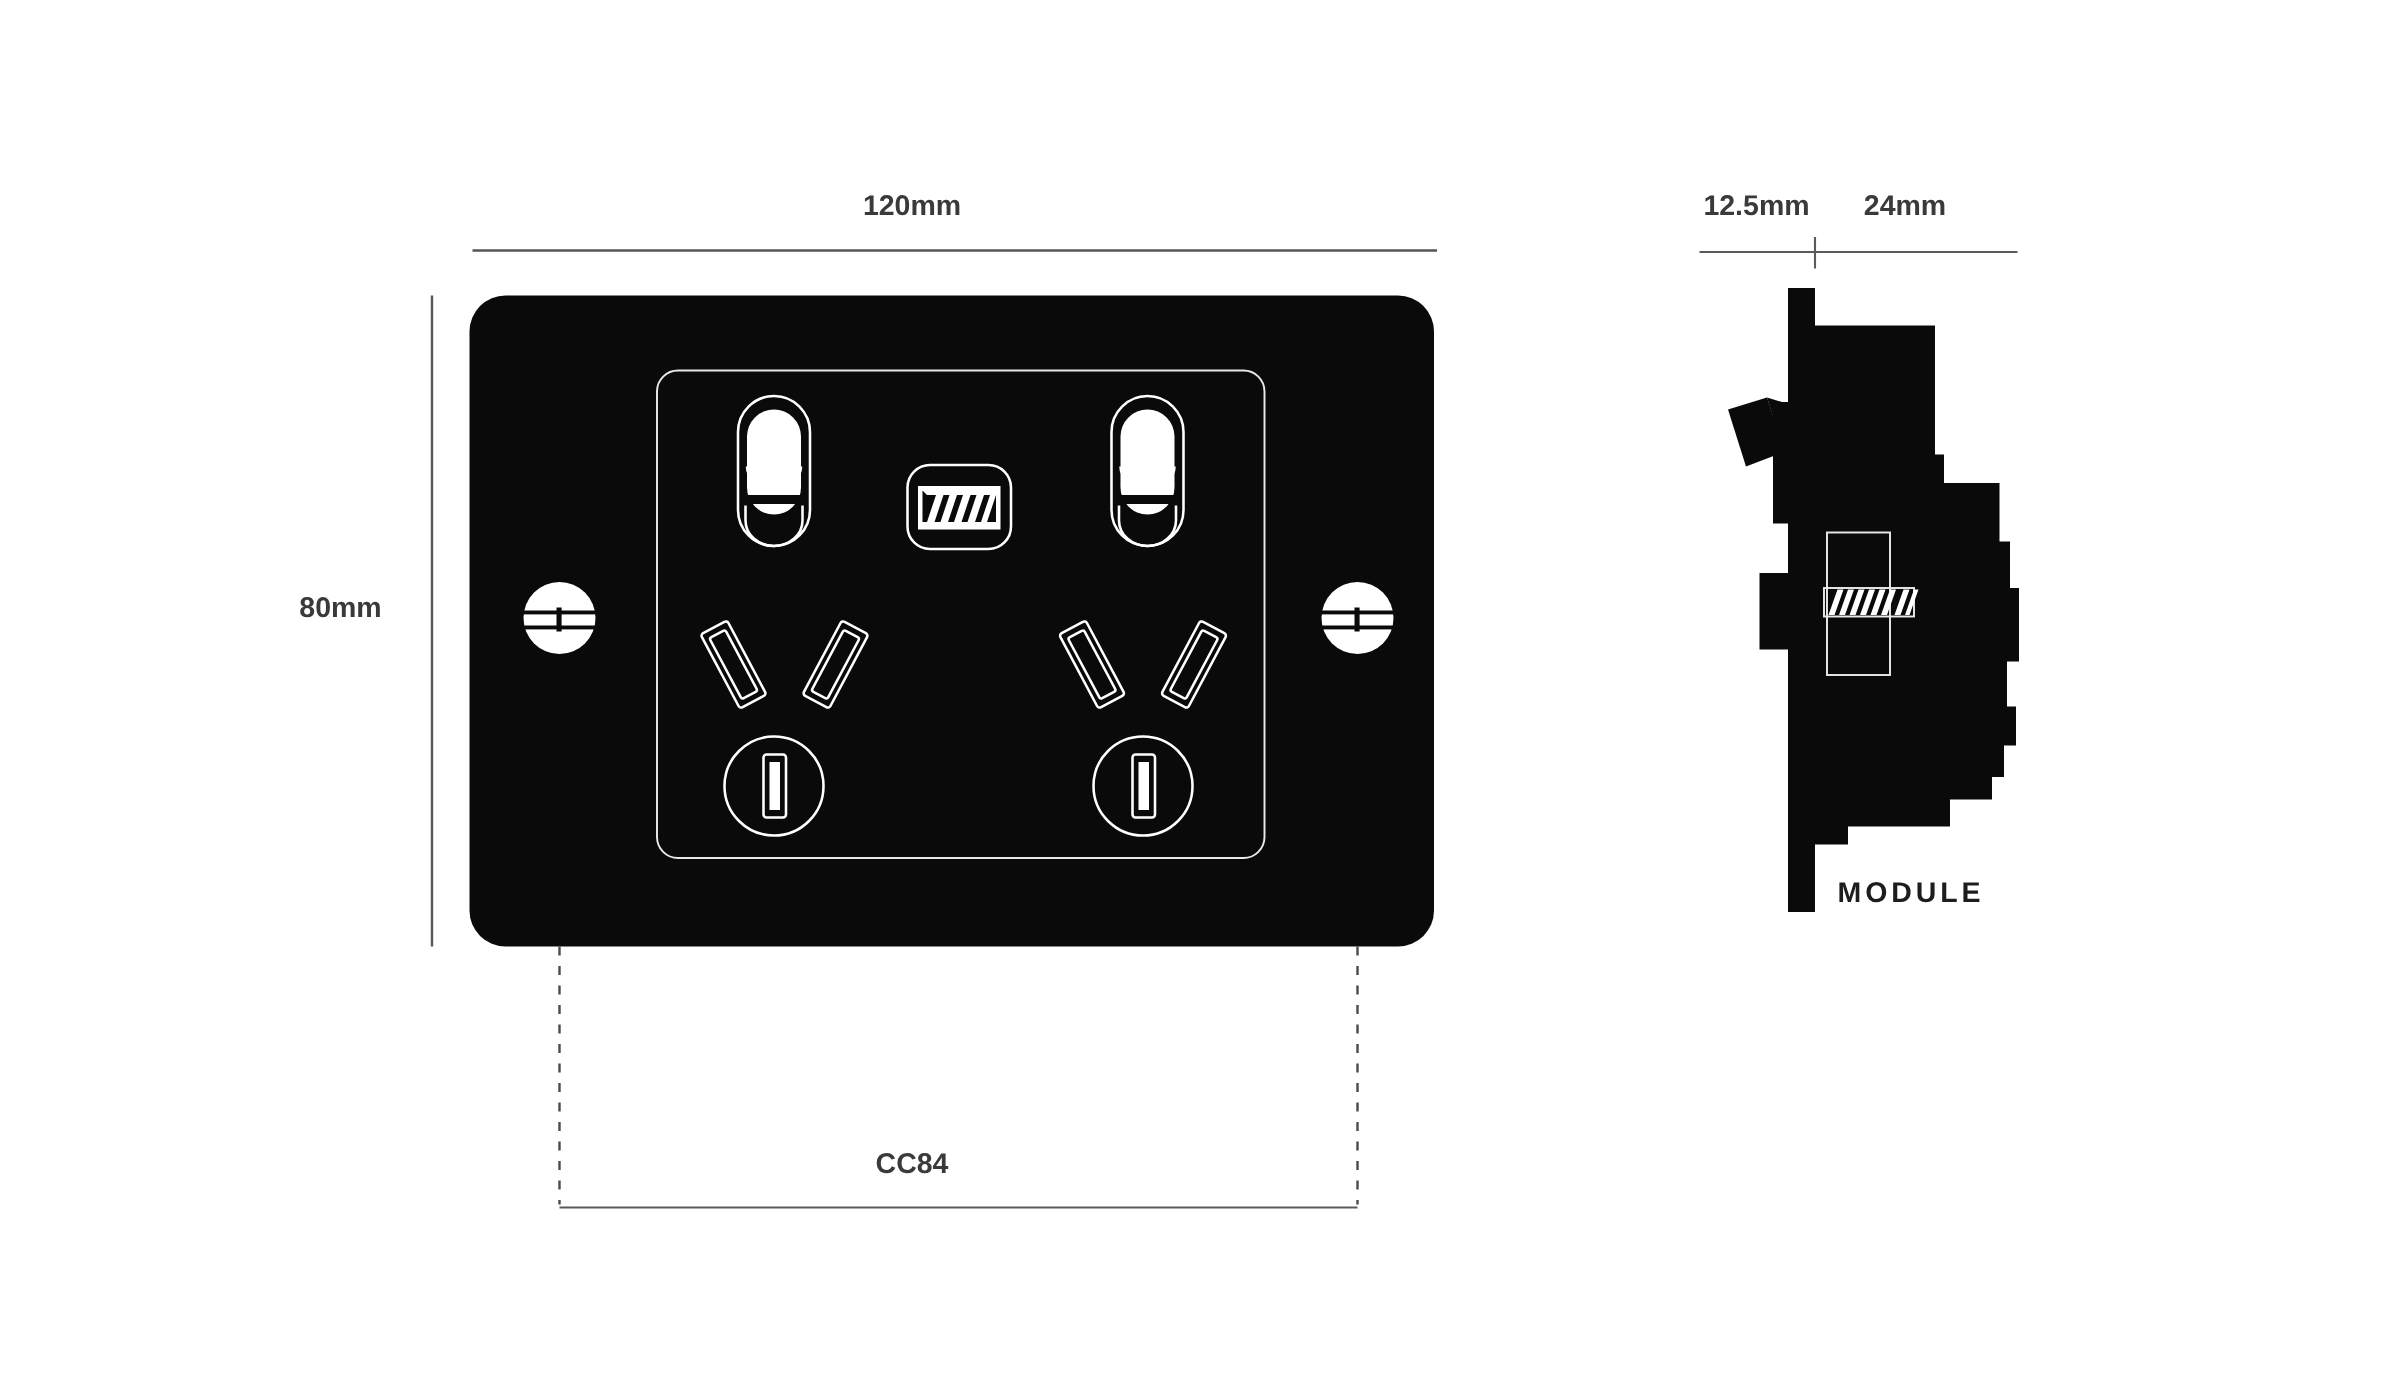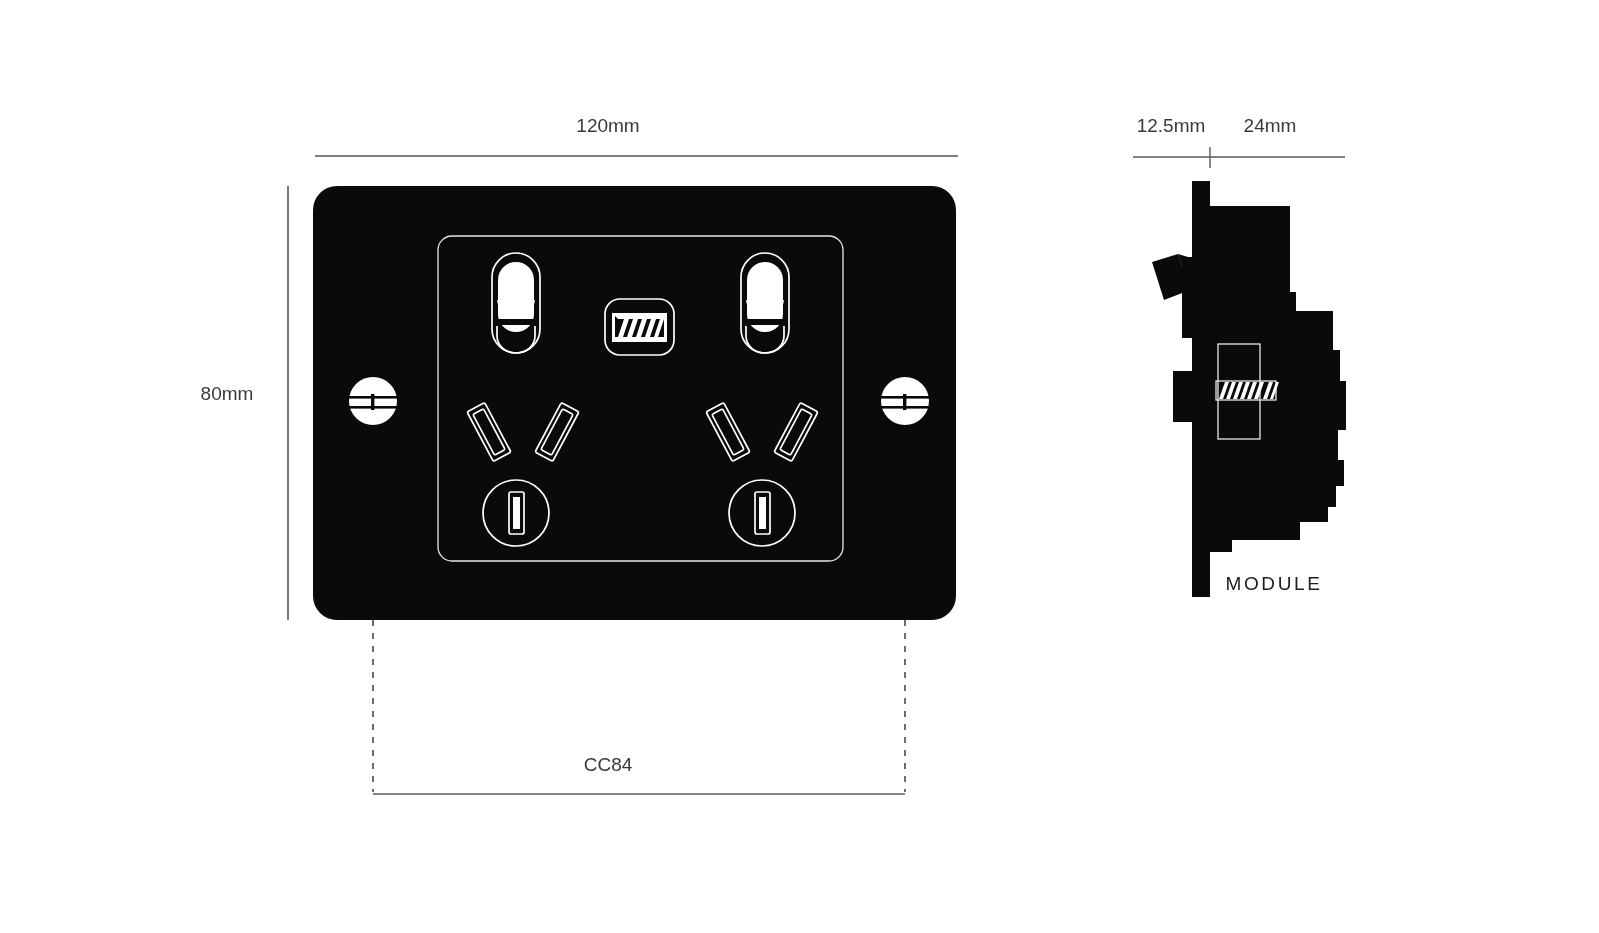--- a/index.html
+++ b/index.html
@@ -11,23 +11,24 @@
     width: 1599px;
     height: 933px;
     overflow: hidden;
     font-family: "Liberation Sans", sans-serif;
     color: #333333;
     position: relative;
   }
   #drawing-root {
     position: absolute;
     left: 0;
-    top: 0;
+    top: 11px;
     width: 1599px;
     height: 707px;
+    font-weight: bold;
   }
   svg.sheet {
     display: block;
     width: 1599px;
     height: 933px;
   }
   .dim-text {
     font-family: "Liberation Sans", sans-serif;
     font-size: 19px;
     fill: #3a3a3a;

